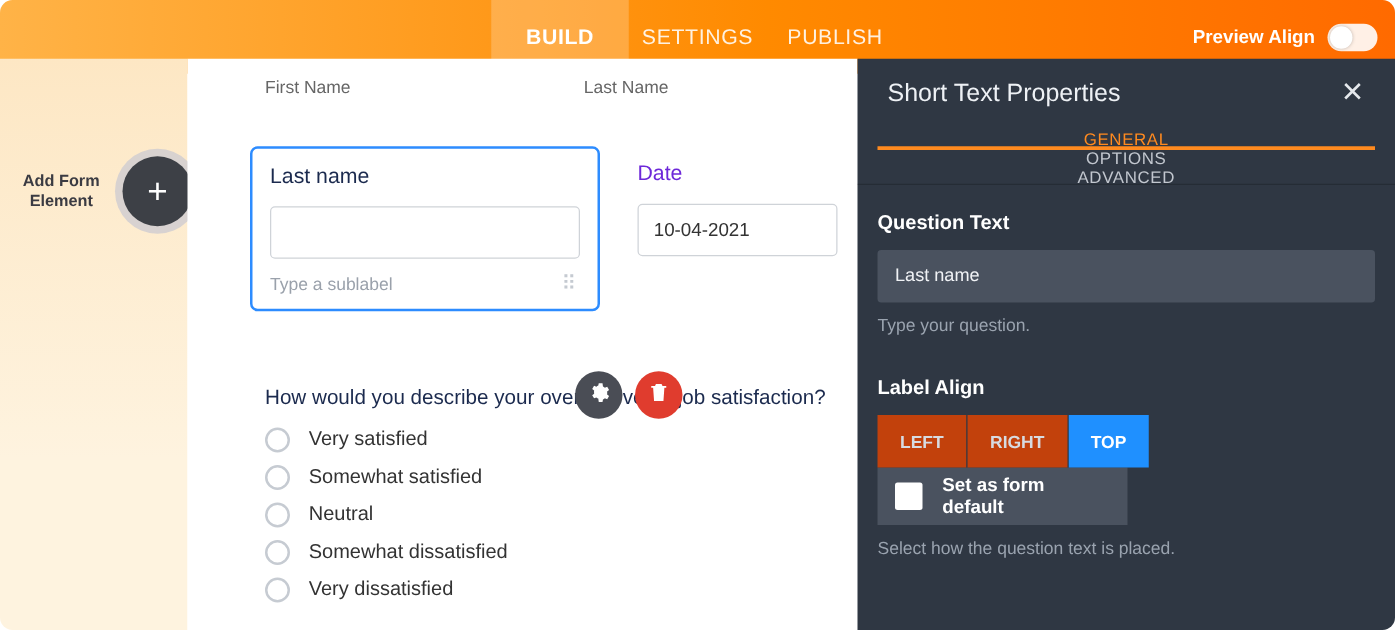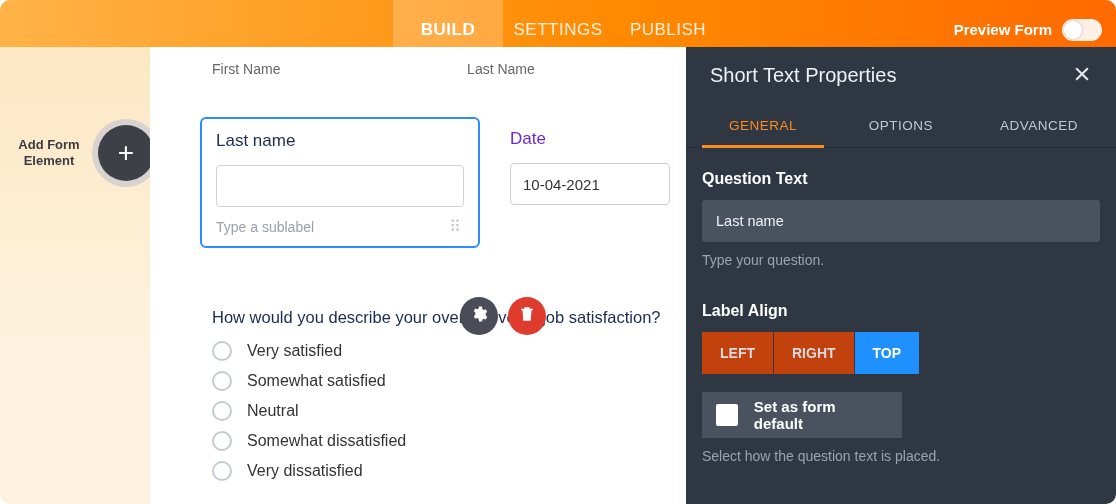--- a/index.html
+++ b/index.html
@@ -51,52 +51,52 @@
   .q-text { font-size:16.5px; color:#1b2a4e; margin-bottom:14px; }
   .opts { display:flex; flex-direction:column; gap:10px; }
   .opt { display:flex; align-items:center; gap:15px; font-size:16px; color:#333; }
   .radio { width:20px; height:20px; border-radius:50%; border:2px solid #c6cbd2; }
 
   
   .props { width:430px; flex:0 0 430px; background:#2f3743; color:#e5e8ec; display:flex; flex-direction:column; position:relative; }
   .props-head { height:57px; display:flex; align-items:center; justify-content:space-between; padding:0 24px; }
   .props-title { font-size:20px; font-weight:300; color:#eef1f5; }
   .close-x svg { width:20px; height:20px; stroke:#e5e8ec; stroke-width:2.5; fill:none; }
-  .props-tabs { display:flex; height:44px; border-bottom:1px solid rgba(0,0,0,0.2); padding:0 8px; }
+  .props-tabs { display:flex; height:44px; border-bottom:1px solid rgba(0,0,0,0.2); padding:0 8px;flex-direction:column; }
   .props-tab { flex:1; display:flex; align-items:center; justify-content:center; font-size:13.5px; letter-spacing:0.5px; color:#c2c7cf; font-weight:500; position:relative; cursor:pointer; }
   .props-tab.active { color:#ff8a1f; }
   .props-tab.active::after { content:""; position:absolute; left:8px; right:8px; bottom:-1px; height:3px; background:#ff8a1f; }
 
   .props-body { padding:22px 16px; }
   .field-label { font-size:16px; font-weight:600; color:#fff; margin-bottom:12px; }
   .text-input { width:100%; height:42px; background:#4a525f; border:none; border-radius:3px; color:#f0f2f5; padding:0 14px; font-size:14.5px; }
   .hint { font-size:14px; color:#9aa3af; margin-top:10px; }
 
   .section2 { margin-top:34px; }
   .align-row { display:flex; gap:0; margin-top:12px; }
   .align-btn { height:42px; padding:0 18px; background:#c2410c; color:#d7dbe1; font-size:14px; font-weight:600; display:flex; align-items:center; margin-right:1px; cursor:pointer; }
   .align-btn.selected { background:#1f90ff; color:#fff; }
 
-  .default-wrap { margin-top:18px; background:#4a525f; height:46px; display:flex; align-items:center; gap:16px; padding:0 14px; width:200px; }
+  .default-wrap { background:#4a525f; height:46px; display:flex; align-items:center; gap:16px; padding:0 14px; width:200px; }
   .chk { width:22px; height:22px; background:#fff; border-radius:2px; }
   .default-lbl { font-size:15px; font-weight:600; color:#fff; }
 </style>
 </head>
 <body>
 
 <div class="app">
 
   <div class="header">
     <div class="header-tabs">
       <div class="header-tab active">BUILD</div>
       <div class="header-tab">SETTINGS</div>
       <div class="header-tab">PUBLISH</div>
     </div>
     <div class="preview-wrap">
-      <span class="preview-label">Preview Form</span>
+      <span class="preview-label">Preview Align</span>
       <div class="toggle"></div>
     </div>
   </div>
 
   <div class="body">
 
     <div class="left-rail">
       <div class="add-elem">
         <div class="add-text">Add Form Element</div>
         <div class="add-btn">

